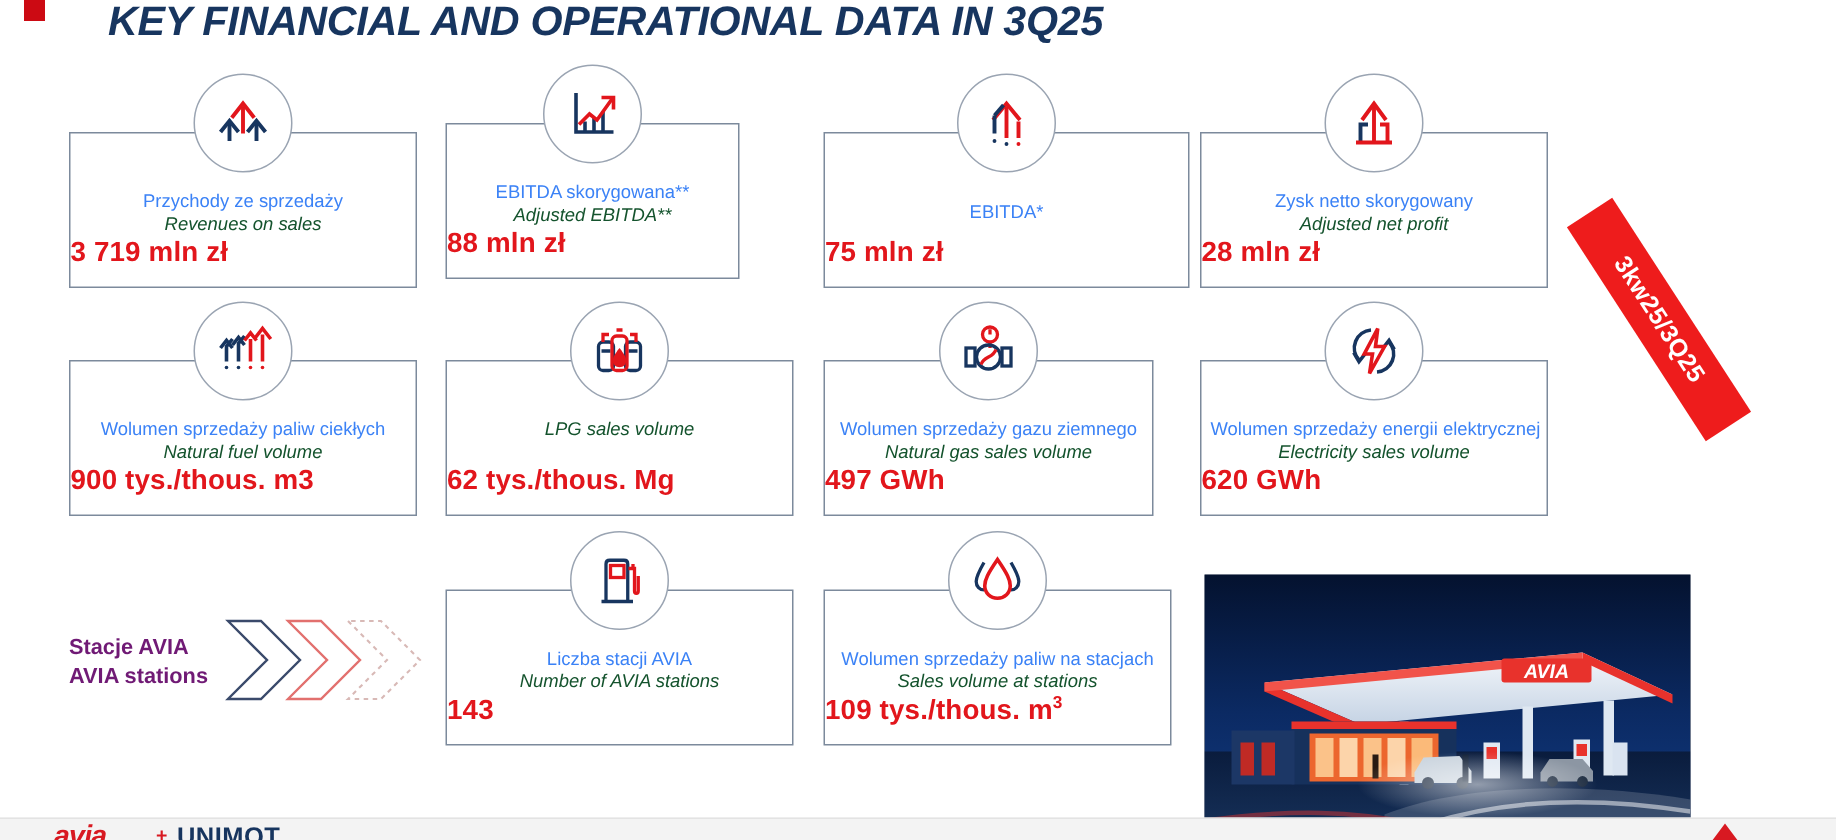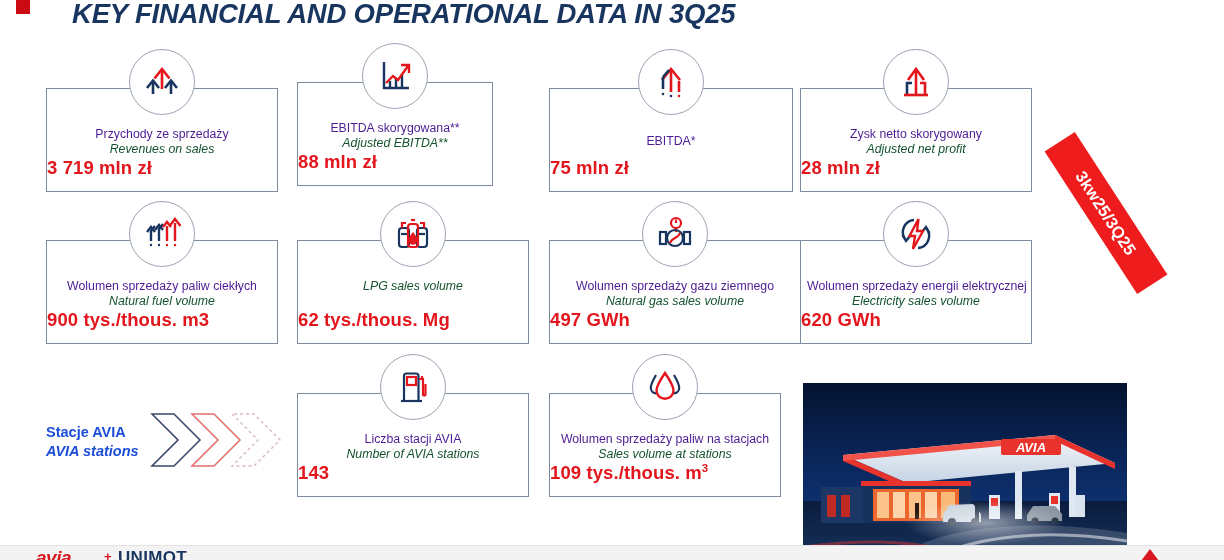--- a/index.html
+++ b/index.html
@@ -52,21 +52,21 @@
   }
   .card .badge svg { display: block; }
   .card .labels {
     position: absolute;
     left: 6px; right: 6px;
     top: 38px;
     text-align: center;
   }
   .card .label-pl {
     font-size: 12.3px;
-    color: #4c1d95;
+    color: #3b82f6;
     line-height: 15px;
     white-space: nowrap;
   }
   .card .label-en {
     font-size: 12.3px;
     font-style: italic;
     color: #14532d;
     line-height: 15px;
     white-space: nowrap;
   }
@@ -85,27 +85,27 @@
 
   
   .chev-block {
     position: absolute;
     left: 40px; top: 405px;
     width: 250px; height: 70px;
   }
   .chev-text {
     position: absolute;
     left: 6px; top: 18px;
-    color: #1d4ed8;
+    color: #701a75;
     font-weight: bold;
     font-size: 14.5px;
     line-height: 19px;
     white-space: nowrap;
   }
-  .chev-text .en { font-style: italic; }
+  .chev-text .en { }
   .chev-arrows {
     position: absolute;
     left: 108px; top: 5px;
   }
 
   
   .ribbon {
     position: absolute;
     left: 1021px; top: 195px;
     width: 170px; height: 36px;
@@ -299,21 +299,21 @@
         </g>
         <path d="M24 22 C27.5 26.5 28.5 28.5 28.5 30.5 C28.5 33 26.4 34.8 24 34.8 C21.6 34.8 19.5 33 19.5 30.5 C19.5 28.5 20.5 26.5 24 22 Z" fill="#e2161c"></path>
       </svg>
     </div>
     <div class="labels">
       <div class="label-en">LPG sales volume</div>
     </div>
     <div class="value">62 tys./thous. Mg</div>
   </div>
 
-  <div class="card" style="left:549px; top:240px; width:252px; height:104px;">
+  <div class="card" style="left:549px; top:240px; width:220px; height:104px;">
     <div class="badge">
       <svg width="48" height="48" viewBox="0 0 48 48">
         <g fill="none" stroke="#e2161c" stroke-width="2.2">
           <circle cx="25" cy="13" r="5"></circle>
           <path d="M25 13 L25 9.5"></path>
           <path d="M25 18 L25 22"></path>
         </g>
         <g fill="none" stroke="#17355f" stroke-width="2.2">
           <circle cx="24" cy="28" r="8"></circle>
           <rect x="9" y="22" width="6" height="12"></rect>

